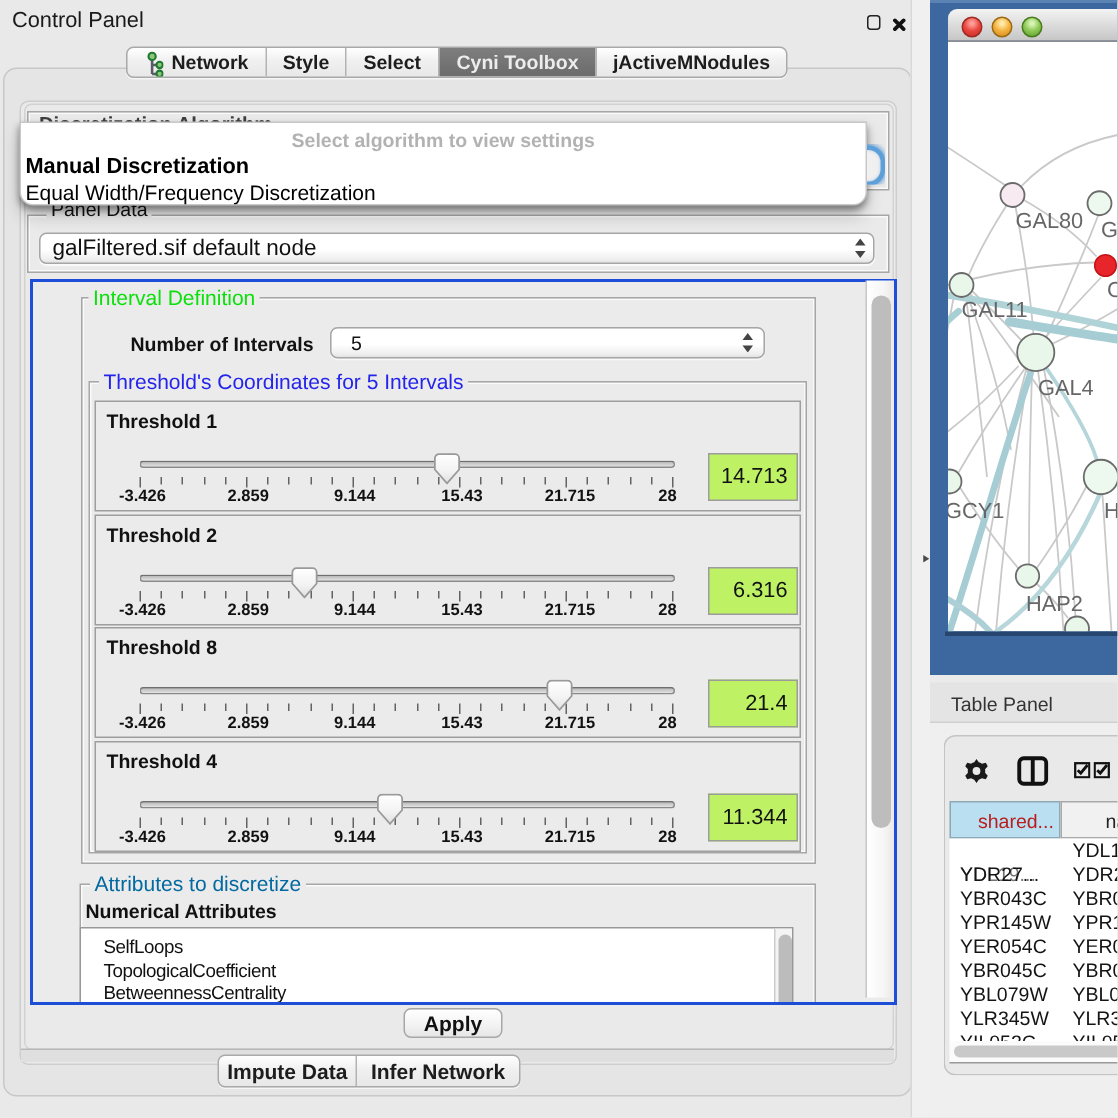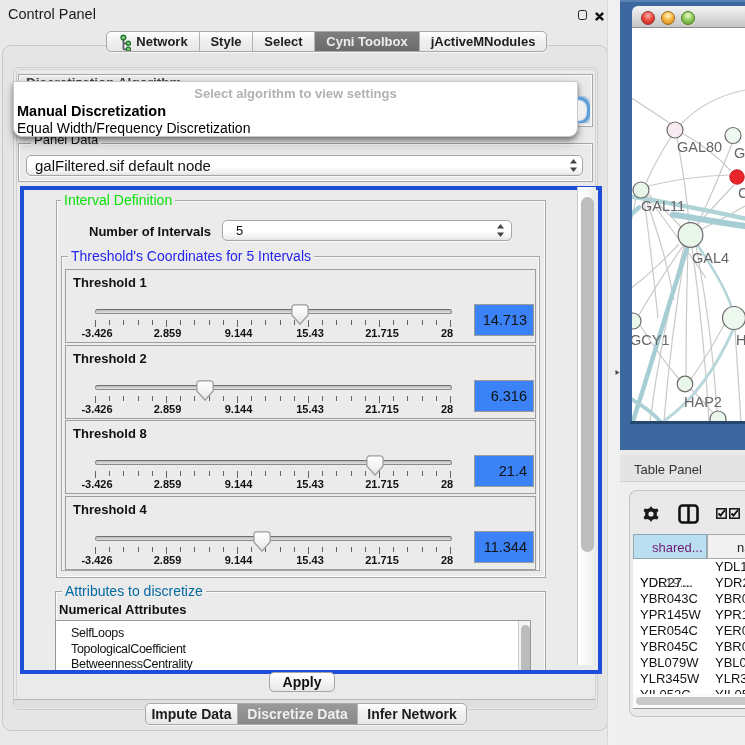--- a/index.html
+++ b/index.html
@@ -11,33 +11,33 @@
 .combo .ctext{position:absolute;left:8px;top:0;font-size:15px;line-height:19px;color:#111;white-space:nowrap;}
 .seg{position:absolute;z-index:5;display:flex;border:1px solid #a9a9a9;border-radius:5px;background:linear-gradient(#ffffff,#f0f0f0 45%,#e8e8e8);overflow:hidden;box-shadow:0 1px 0 rgba(255,255,255,.6);}
 .seg .s{font-size:13px;font-weight:bold;color:#1d1d1d;text-align:center;border-right:1px solid #b3b3b3;display:flex;align-items:center;justify-content:center;white-space:nowrap;}
 .seg .s:last-child{border-right:none;}
 .seg .dark{background:linear-gradient(#7e7e7e,#6b6b6b);color:#ededed;}
 .seg2 .s{font-size:14px;}
 .seg2 .dark{background:linear-gradient(#9a9a9a,#888888);color:#efefef;}
 .tbox{position:absolute;left:62px;width:469px;height:72px;border:1px solid #9e9e9e;background:#ebebeb;}
 .tbox .tl{position:absolute;left:7px;top:5px;font-size:13px;font-weight:bold;color:#111;}
 .track{position:absolute;left:29px;top:39px;width:355px;height:3px;border:1px solid #8a8a8a;border-top-color:#6f6f6f;border-radius:3px;background:linear-gradient(#bababa,#e3e3e3);}
-.vbox{position:absolute;left:408px;top:34px;width:52px;height:30px;border:1px solid #9c9c9c;background:#3b82f6;font-size:14.5px;line-height:30px;text-align:right;padding-right:6px;color:#111;}
+.vbox{position:absolute;left:408px;top:34px;width:52px;height:30px;border:1px solid #9c9c9c;background:#bef264;font-size:14.5px;line-height:30px;text-align:right;padding-right:6px;color:#111;}
 .tick{position:absolute;width:1px;background:#636363;}
 .slab{position:absolute;top:56.5px;font-size:11px;font-weight:bold;color:#111;transform:translateX(-50%);white-space:nowrap;text-align:right;}
 .b13{font-size:13px;font-weight:bold;color:#111;position:absolute;white-space:nowrap;}
 </style></head><body>
 <div id="page">
 
 <div class="abs" style="left:8px;top:6px;font-size:14.5px;color:#1a1a1a;">Control Panel</div>
 <div class="abs" style="left:577.5px;top:10px;width:7px;height:8px;border:1.7px solid #222;border-radius:2.5px;"></div>
 <svg class="abs" style="left:595px;top:11.5px;" width="9" height="9" viewBox="0 0 9 9">
 <path d="M1.6 1.6 L7.4 7.4 M7.4 1.6 L1.6 7.4" stroke="#111" stroke-width="2.5" stroke-linecap="round"></path>
     </svg>
-<div class="seg" style="left:84px;top:31px;height:19px;margin-left:22px;">
+<div class="seg" style="left:84px;top:31px;height:19px;">
 <div class="s" style="width:92px;"><svg width="13" height="19" viewBox="0 0 13 19" style="margin-right:5px;margin-top:2px;">
 <path d="M5.4 6 V16.4 M5.4 10.3 H8.2 M5.4 16.3 H8.2" stroke="#5b5b68" stroke-width="1.7" fill="none"></path>
 <circle cx="5.4" cy="4.6" r="2.4" fill="#8cc878" stroke="#1e7a33" stroke-width="1.4"></circle>
 <circle cx="10.4" cy="10.3" r="2.1" fill="#8cc878" stroke="#1e7a33" stroke-width="1.4"></circle>
 <circle cx="10.4" cy="16.2" r="2.1" fill="#8cc878" stroke="#1e7a33" stroke-width="1.4"></circle>
 </svg>Network</div>
 <div class="s" style="width:52px;">Style</div>
 <div class="s" style="width:61px;">Select</div>
 <div class="s dark" style="width:104px;">Cyni Toolbox</div>
 <div class="s" style="width:126px;">jActiveMNodules</div>
@@ -48,21 +48,21 @@
 <div class="abs etched" style="left:18px;top:74px;width:573px;height:51px;"></div>
 <div class="abs etched" style="left:18px;top:143px;width:573px;height:37px;"></div>
 <div class="glabel" style="left:31px;top:133px;font-size:13px;color:#111;background:#eaeaea;">Panel Data</div>
 <div class="combo" style="left:26px;top:155px;width:555px;height:19px;">
 <div class="ctext">galFiltered.sif default node</div>
 <svg style="position:absolute;right:4px;top:3px;" width="9" height="13" viewBox="0 0 9 13">
 <path d="M4.5 0 L8 4.6 L1 4.6 Z" fill="#444"></path>
         <path d="M4.5 13 L8 8.4 L1 8.4 Z" fill="#444"></path>
       </svg>
 </div>
-<div class="abs" style="left:20px;top:186px;width:574px;height:480px;border:4px solid #1d4ed8;background:#ebebeb;overflow:hidden;">
+<div class="abs" style="left:20px;top:186px;width:574px;height:480px;border:2px solid #1d4ed8;background:#ebebeb;overflow:hidden;">
 <div class="abs etched" style="left:32px;top:10px;width:488px;height:376px;"></div>
 <div class="glabel" style="left:37px;top:3px;color:#0ce00c;">Interval Definition</div>
 <div class="b13" style="left:65px;top:34px;">Number of Intervals</div>
 <div class="combo" style="left:198px;top:30px;width:288px;height:19px;">
 <div class="ctext" style="left:13px;font-size:13px;">5</div>
 <svg style="position:absolute;right:6px;top:3px;" width="9" height="13" viewBox="0 0 9 13">
 <path d="M4.5 0 L8 4.6 L1 4.6 Z" fill="#444"></path>
           <path d="M4.5 13 L8 8.4 L1 8.4 Z" fill="#444"></path>
         </svg>
 </div>
@@ -265,21 +265,20 @@
 <div style="position:absolute;left:465px;top:4px;width:9px;height:70px;border-radius:5px;background:#bcbcbc;"></div>
 </div>
 </div>
 <div class="abs" style="left:577px;top:187px;width:18px;height:478px;background:linear-gradient(to right,#ffffff,#f6f6f6 60%,#e9e9e9);border-left:1px solid #c6c6c6;"></div>
 <div class="abs" style="left:581px;top:197px;width:13px;height:355px;border-radius:7px;background:#bdbdbd;"></div>
 <div class="abs" style="left:269px;top:672px;width:64px;height:18px;border:1px solid #a6a6a6;border-radius:5px;background:linear-gradient(#ffffff,#f2f2f2 60%,#e6e6e6);font-size:14px;font-weight:bold;text-align:center;line-height:18px;color:#111;">Apply</div>
 <div class="abs" style="left:14px;top:699px;width:582px;height:1px;background:#b8b8b8;"></div>
 <div class="abs" style="left:14px;top:700px;width:582px;height:8px;background:#dfdfdf;"></div>
 <div class="seg seg2" style="left:145px;top:703px;height:20px;">
 <div class="s" style="width:91px;">Impute Data</div>
-<div class="s dark" style="width:119px;">Discretize Data</div>
 <div class="s" style="width:108px;">Infer Network</div>
 </div>
 <div class="abs" style="left:607px;top:0;width:13px;height:745px;background:#f0f0f0;border-left:1px solid #d8d8d8;"></div>
 <svg class="abs" style="left:615px;top:369px;" width="5" height="6" viewBox="0 0 5 6">
       <path d="M0.5 6 L0.5 1 L4.5 3.5 Z" fill="#4a4a4a"></path>
     </svg>
 <div class="abs" style="left:620px;top:0;width:125px;height:450px;background:#3d689f;"></div>
 <div class="abs" style="left:620px;top:0;width:125px;height:2px;background:#5a82b3;"></div>
 <div class="abs" style="left:632px;top:6px;width:113px;height:415px;border-radius:6px 0 0 0;overflow:hidden;">
 <div style="position:absolute;left:0;top:0;width:113px;height:21px;background:linear-gradient(#f4f4f4,#dcdcdc 50%,#c6c6c6);border-bottom:1px solid #8e8e8e;"></div>
@@ -367,21 +366,21 @@
     </svg>
 <svg class="abs" style="left:716px;top:508px;" width="11" height="11" viewBox="0 0 11 11">
 <rect x="0.8" y="0.8" width="9.4" height="9.4" fill="none" stroke="#111" stroke-width="1.5"></rect>
 <path d="M2.5 5.5 L4.5 7.5 L9 2" fill="none" stroke="#111" stroke-width="1.9"></path>
     </svg>
 <svg class="abs" style="left:729px;top:508px;" width="11" height="11" viewBox="0 0 11 11">
 <rect x="0.8" y="0.8" width="9.4" height="9.4" fill="none" stroke="#111" stroke-width="1.5"></rect>
 <path d="M2.5 5.5 L4.5 7.5 L9 2" fill="none" stroke="#111" stroke-width="1.9"></path>
     </svg>
 <div class="abs" style="left:633px;top:534px;width:72px;height:23px;background:#b9dff0;border:1px solid #8fa8b5;"></div>
-<div class="abs" style="left:652px;top:540px;font-size:13px;color:#701a75;">shared...</div>
+<div class="abs" style="left:652px;top:540px;font-size:13px;color:#b91c1c;">shared...</div>
 <div class="abs" style="left:707px;top:534px;width:38px;height:23px;background:#f1f1f1;border:1px solid #a9a9a9;border-right:none;"></div>
 <div class="abs" style="left:737px;top:540px;font-size:13px;color:#222;">na</div>
 <div class="abs" style="left:633px;top:559px;width:112px;height:135px;background:#fff;overflow:hidden;">
       <div style="position:absolute;left:7px;top:16px;width:100px;height:16px;font-size:13px;line-height:16px;color:#737373;">YDL19...</div>
       <div style="position:absolute;left:82px;top:0px;width:40px;height:16px;font-size:13px;line-height:16px;color:#141414;">YDL194W</div>
       <div style="position:absolute;left:7px;top:16px;width:100px;height:16px;font-size:13px;line-height:16px;color:#141414;">YDR27...</div>
       <div style="position:absolute;left:82px;top:16px;width:40px;height:16px;font-size:13px;line-height:16px;color:#141414;">YDR277C</div>
       <div style="position:absolute;left:7px;top:32px;width:100px;height:16px;font-size:13px;line-height:16px;color:#141414;">YBR043C</div>
       <div style="position:absolute;left:82px;top:32px;width:40px;height:16px;font-size:13px;line-height:16px;color:#141414;">YBR043C</div>
       <div style="position:absolute;left:7px;top:48px;width:100px;height:16px;font-size:13px;line-height:16px;color:#141414;">YPR145W</div>

